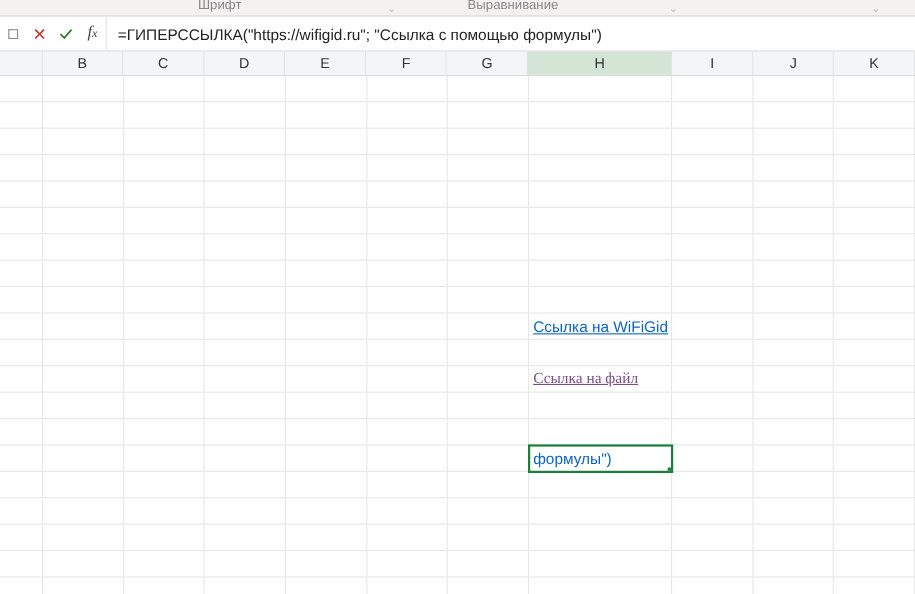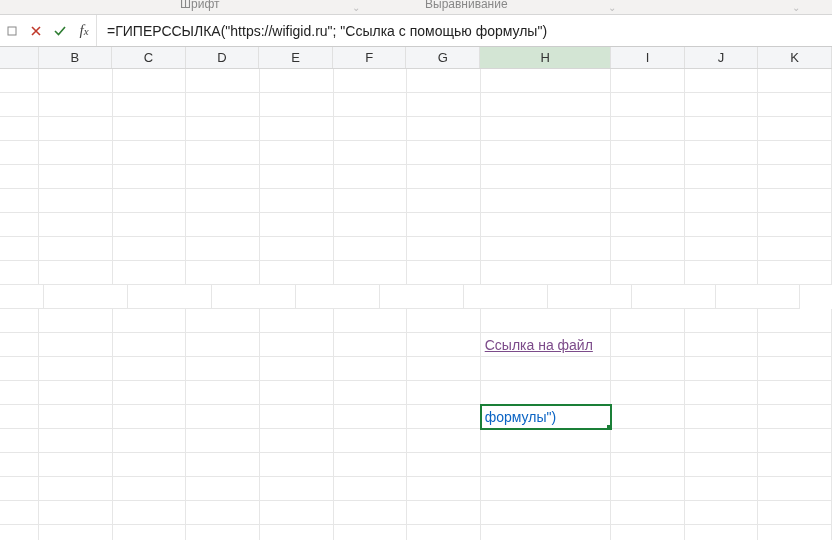--- a/index.html
+++ b/index.html
@@ -199,46 +199,47 @@
         <div class="cell" style="width: 84px;"></div>
       </div>
       <div class="row">
         <div class="cell" style="width: 44px;"></div>
         <div class="cell" style="width: 84px;"></div>
         <div class="cell" style="width: 84px;"></div>
         <div class="cell" style="width: 84px;"></div>
         <div class="cell" style="width: 84px;"></div>
         <div class="cell" style="width: 84px;"></div>
         <div class="cell" style="width: 84px;"></div>
-        <div class="cell" style="width: 84px;"></div>
-        <div class="cell" style="width: 84px;"></div>
-        <div class="cell" style="width: 84px;"></div>
-      </div>
-      <div class="row">
-        <div class="cell" style="width: 44px;"></div>
-        <div class="cell" style="width: 84px;"></div>
-        <div class="cell" style="width: 84px;"></div>
-        <div class="cell" style="width: 84px;"></div>
-        <div class="cell" style="width: 84px;"></div>
-        <div class="cell" style="width: 84px;"></div>
-        <div class="cell" style="width: 84px;"></div>
-        <div class="cell" style="width: 150px;"></div>
-        <div class="cell" style="width: 84px;"></div>
-        <div class="cell" style="width: 84px;"></div>
-        <div class="cell" style="width: 84px;"></div>
-      </div>
-      <div class="row">
-        <div class="cell" style="width: 44px;"></div>
-        <div class="cell" style="width: 84px;"></div>
-        <div class="cell" style="width: 84px;"></div>
-        <div class="cell" style="width: 84px;"></div>
-        <div class="cell" style="width: 84px;"></div>
-        <div class="cell" style="width: 84px;"></div>
-        <div class="cell" style="width: 84px;"></div>
-        <div class="cell visited" style="width: 150px;">Ссылка на файл</div>
+        <div class="cell link" style="width: 150px;">Ссылка на WiFiGid</div>
+        <div class="cell" style="width: 84px;"></div>
+        <div class="cell" style="width: 84px;"></div>
+        <div class="cell" style="width: 84px;"></div>
+      </div>
+      <div class="row">
+        <div class="cell" style="width: 44px;"></div>
+        <div class="cell" style="width: 84px;"></div>
+        <div class="cell" style="width: 84px;"></div>
+        <div class="cell" style="width: 84px;"></div>
+        <div class="cell" style="width: 84px;"></div>
+        <div class="cell" style="width: 84px;"></div>
+        <div class="cell" style="width: 84px;"></div>
+        <div class="cell" style="width: 150px;"></div>
+        <div class="cell" style="width: 84px;"></div>
+        <div class="cell" style="width: 84px;"></div>
+        <div class="cell" style="width: 84px;"></div>
+      </div>
+      <div class="row">
+        <div class="cell" style="width: 44px;"></div>
+        <div class="cell" style="width: 84px;"></div>
+        <div class="cell" style="width: 84px;"></div>
+        <div class="cell" style="width: 84px;"></div>
+        <div class="cell" style="width: 84px;"></div>
+        <div class="cell" style="width: 84px;"></div>
+        <div class="cell" style="width: 84px;"></div>
+        <div class="cell visited" style="width: 150px; font-family: Liberation Serif, serif;">Ссылка на файл</div>
         <div class="cell" style="width: 84px;"></div>
         <div class="cell" style="width: 84px;"></div>
         <div class="cell" style="width: 84px;"></div>
       </div>
       <div class="row">
         <div class="cell" style="width: 44px;"></div>
         <div class="cell" style="width: 84px;"></div>
         <div class="cell" style="width: 84px;"></div>
         <div class="cell" style="width: 84px;"></div>
         <div class="cell" style="width: 84px;"></div>

